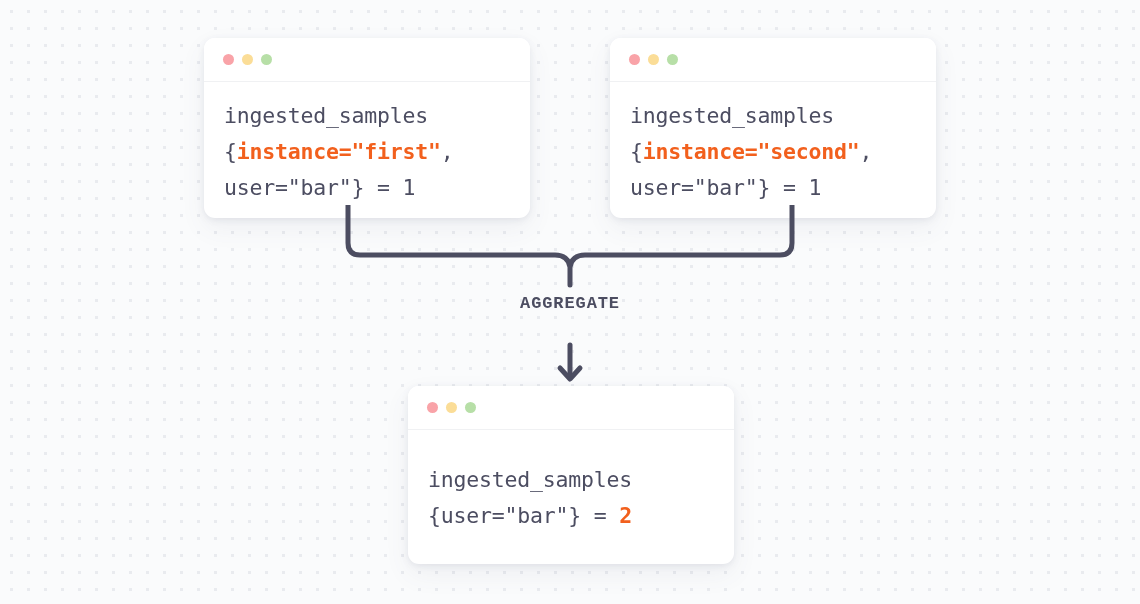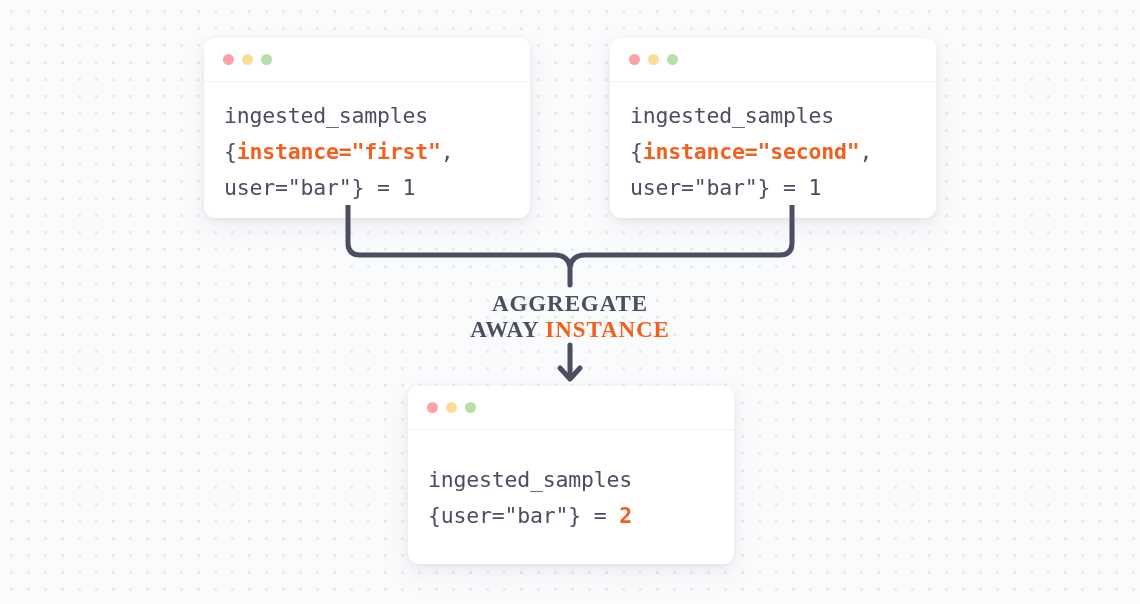--- a/index.html
+++ b/index.html
@@ -84,22 +84,22 @@
     pointer-events: none;
   }
 
   
   #aggregate-label {
     position: absolute;
     left: 390px;
     top: 291px;
     width: 360px;
     text-align: center;
-    font-family: Liberation Serif, serif;
-    font-size: 23px;
+    font-family: Liberation Mono, monospace;
+    font-size: 17px;
     font-weight: bold;
     letter-spacing: 0.9px;
     line-height: 26px;
     color: #4c4d61;
   }
   #aggregate-label .accent {
     color: #f2601d;
   }
 </style>
 </head>
@@ -143,21 +143,20 @@
              Q 462 50 462 38
              L 462 0" fill="none" stroke="#4c4d61" stroke-width="5" stroke-linecap="round" stroke-linejoin="round"></path>
 
     <line x1="240" y1="140" x2="240" y2="172" stroke="#4c4d61" stroke-width="5" stroke-linecap="round"></line>
 
     <path d="M 230 163 L 240 174 L 250 163" fill="none" stroke="#4c4d61" stroke-width="5" stroke-linecap="round" stroke-linejoin="round"></path>
   </svg>
 
   <div id="aggregate-label">
     <div>AGGREGATE</div>
-    <div><span>AWAY </span><span class="accent">INSTANCE</span></div>
   </div>
 
   <div class="card" id="card-result">
     <div class="card-titlebar">
       <span class="dot dot-red"></span>
       <span class="dot dot-yellow"></span>
       <span class="dot dot-green"></span>
     </div>
     <div class="card-body lower"><span>ingested_samples</span>
 <span>{user="bar"} = </span><span class="hl">2</span></div>

